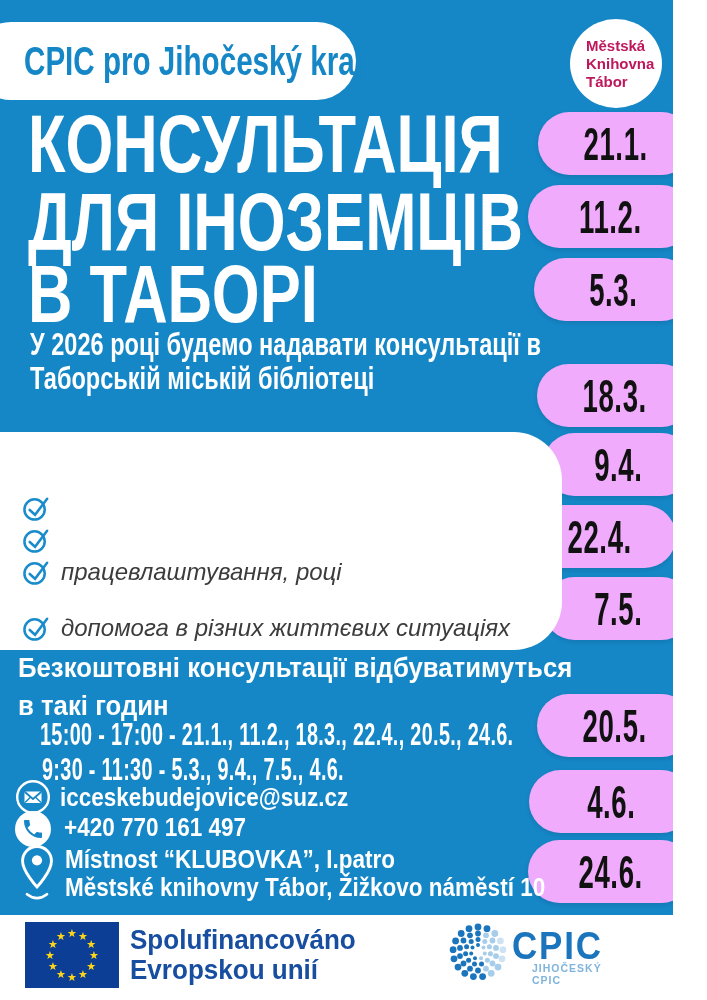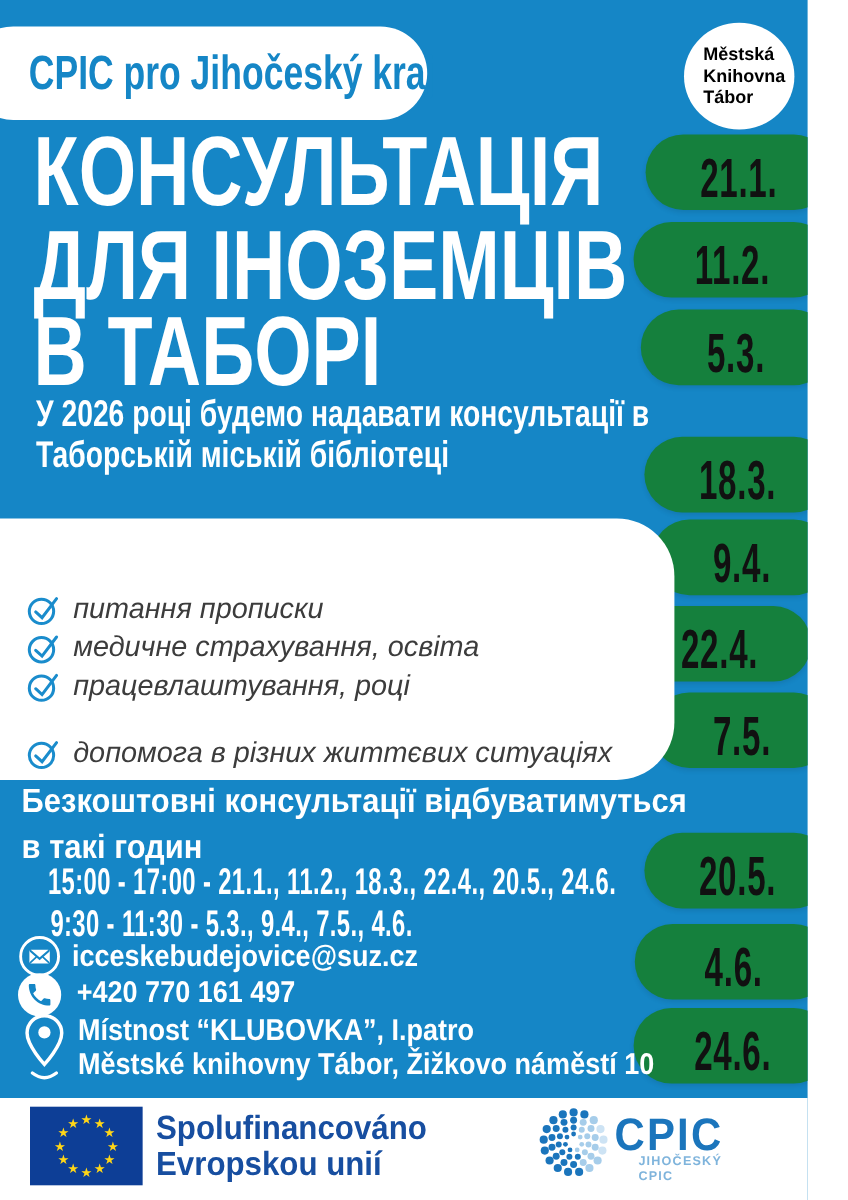--- a/index.html
+++ b/index.html
@@ -17,38 +17,38 @@
   .header-badge-text{
     color:#1586C6;font-weight:bold;font-size:40px;letter-spacing:0px;
     margin-left:52px;transform:scaleX(0.74);transform-origin:left center;white-space:nowrap;
   }
   
   .library-circle{
     position:absolute;left:570px;top:19px;width:92px;height:89px;border-radius:50%;
     background:#ffffff;display:flex;flex-direction:column;justify-content:center;
     padding-left:16px;box-sizing:border-box;
   }
-  .library-circle span{color:#000000;font-weight:bold;font-size:15px;line-height:18px;}
+  .library-circle span{color:#be185d;font-weight:bold;font-size:15px;line-height:18px;}
 
   
   .title-line{
     position:absolute;left:28px;color:#ffffff;font-weight:bold;
     font-size:82px;line-height:82px;transform:scaleX(0.75);transform-origin:left top;
     white-space:nowrap;letter-spacing:0px;
   }
   
   .subtitle-line{
     position:absolute;left:30px;color:#ffffff;font-weight:bold;
     font-size:31px;transform:scaleX(0.76);transform-origin:left top;white-space:nowrap;
   }
 
   
   .date-pill{
-    position:absolute;height:63px;background:#15803d;border-radius:32px;
-    display:flex;align-items:flex-end;justify-content:center;
+    position:absolute;height:63px;background:#f0abfc;border-radius:32px;
+    display:flex;align-items:center;justify-content:center;
     box-shadow:0 2px 4px rgba(0,0,0,0.10);
   }
   .date-pill span{
     color:#111111;font-weight:bold;font-size:46px;
     transform:scaleX(0.60);transform-origin:center;white-space:nowrap;letter-spacing:1px;
   }
 
   
   .services-box{
     position:absolute;left:0;top:432px;width:562px;height:218px;
@@ -155,28 +155,26 @@
       </div>
     </div>
 
   <div class="services-box"></div>
   <div id="services-list">
       <div class="service-item" style="top: 492px;">
         <svg viewBox="0 0 30 30" class="check">
           <circle cx="13" cy="16" r="10.5" fill="none" stroke="#1A8CCC" stroke-width="2.6"></circle>
           <path d="M8 16.5 L13.5 21.5 L26 5" fill="none" stroke="#1A8CCC" stroke-width="2.6" stroke-linecap="round"></path>
         </svg>
-        <span>питання прописки</span>
       </div>
       <div class="service-item" style="top: 524px;">
         <svg viewBox="0 0 30 30" class="check">
           <circle cx="13" cy="16" r="10.5" fill="none" stroke="#1A8CCC" stroke-width="2.6"></circle>
           <path d="M8 16.5 L13.5 21.5 L26 5" fill="none" stroke="#1A8CCC" stroke-width="2.6" stroke-linecap="round"></path>
         </svg>
-        <span>медичне страхування, освіта</span>
       </div>
       <div class="service-item" style="top: 556px;">
         <svg viewBox="0 0 30 30" class="check">
           <circle cx="13" cy="16" r="10.5" fill="none" stroke="#1A8CCC" stroke-width="2.6"></circle>
           <path d="M8 16.5 L13.5 21.5 L26 5" fill="none" stroke="#1A8CCC" stroke-width="2.6" stroke-linecap="round"></path>
         </svg>
         <span>працевлаштування, році</span>
       </div>
       <div class="service-item" style="top: 588px; margin-top: 24px;">
         <svg viewBox="0 0 30 30" class="check">

